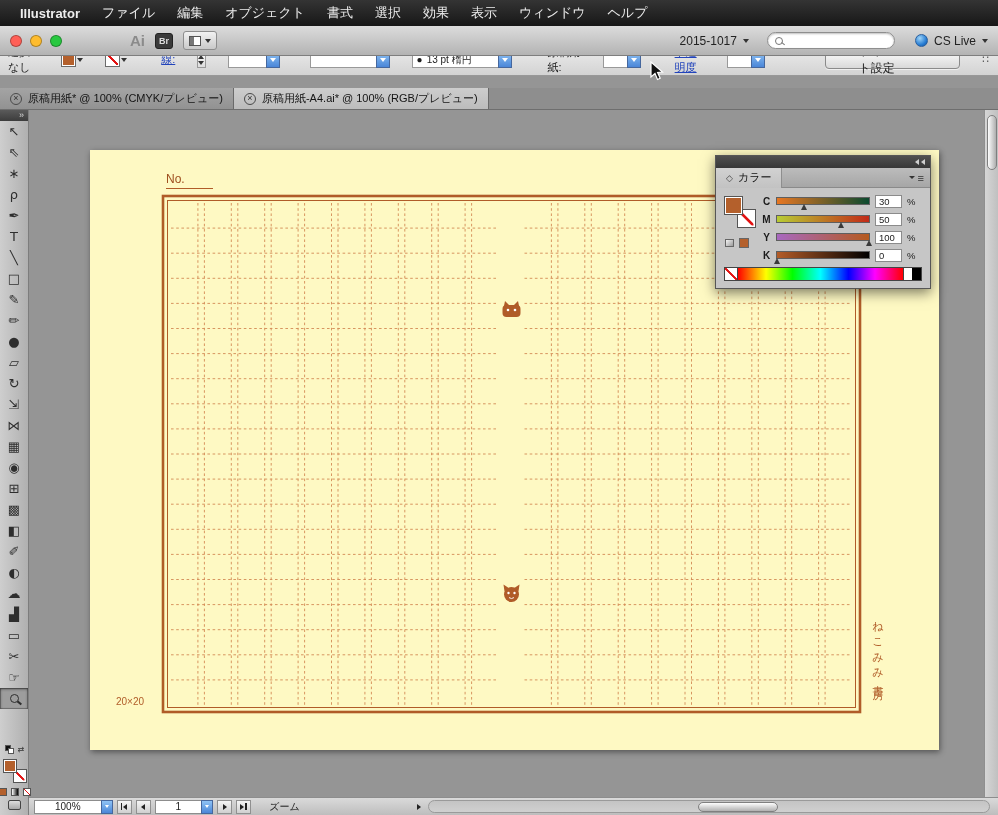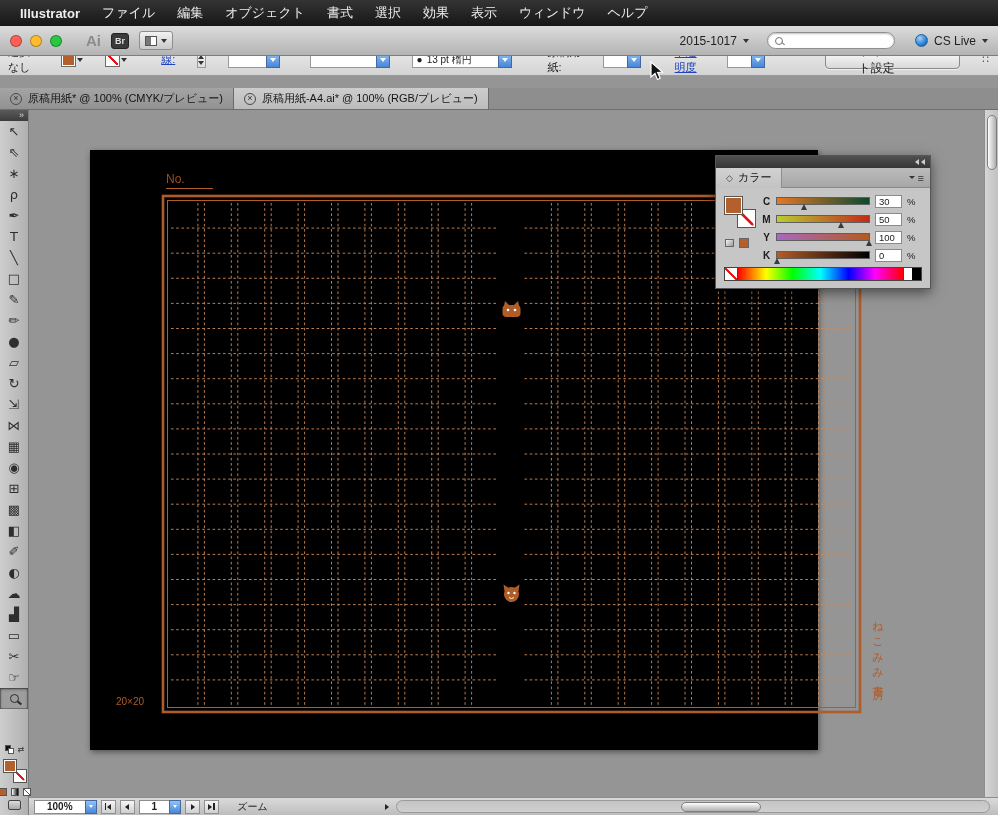--- a/index.html
+++ b/index.html
@@ -10,21 +10,21 @@
   .menubar{position:absolute;top:0;left:0;right:0;height:26px;background:linear-gradient(#343434,#171717);display:flex;align-items:center;padding-left:20px;color:#ededed;font-size:13px;z-index:60;}
   .menubar .app-name{font-weight:bold;margin-right:22px;}
   .mb-items{display:flex;gap:22px;align-items:center;justify-content:space-between;}
   .mb-item{cursor:default;}
 
   
   .appbar{position:absolute;top:26px;height:30px;left:0;right:0;background:linear-gradient(#dcdcdc,#b3b3b3);border-bottom:1px solid #7e7e7e;display:flex;align-items:center;padding:0 10px;gap:10px;z-index:55;}
   .traffic{display:flex;gap:8px;margin-right:14px;}
   .tl{width:12px;height:12px;border-radius:50%;border:1px solid rgba(0,0,0,.3);}
   .tl.red{background:#ff5f57}.tl.yellow{background:#febc2e}.tl.green{background:#28c840}
-  .ai-logo{color:#8b8b8b;font-weight:bold;font-size:15px;}
+  .ai-logo{color:#8b8b8b;font-weight:bold;font-size:15px;margin-left:44px;}
   .br-btn{background:#3a3a3a;color:#ddd;font-size:9px;font-weight:bold;padding:2px 3px;border-radius:3px;border:1px solid #222;}
   .arrange-btn{display:flex;align-items:center;gap:4px;background:linear-gradient(#f2f2f2,#c9c9c9);border:1px solid #8d8d8d;border-radius:3px;padding:2px 5px;height:19px;}
   .arrange-glyph{width:12px;height:10px;border:1px solid #555;background:linear-gradient(90deg,#777 45%,#fff 45%);}
   .spacer{flex:1;}
   .workspace{display:flex;align-items:center;gap:6px;color:#222;font-size:12px;margin-right:8px;}
   .searchbox{width:128px;height:17px;background:#fff;border:1px solid #8e8e8e;border-radius:9px;display:flex;align-items:center;padding:0 7px;gap:5px;box-shadow:inset 0 1px 2px rgba(0,0,0,.25);margin-right:10px;}
   .searchbox input{border:none;outline:none;flex:1;font-size:11px;background:transparent;min-width:0;}
   .mag-s{position:relative;width:8px;height:8px;border:1.4px solid #777;border-radius:50%;flex:none;}
   .mag-s::after{content:"";position:absolute;width:4px;height:1.4px;background:#777;right:-3.5px;bottom:-1px;transform:rotate(40deg);}
   .cslive{display:flex;align-items:center;gap:6px;font-size:12px;color:#222;}
@@ -73,21 +73,21 @@
   .fs-pair{position:relative;width:26px;height:26px;}
   .fs-stroke{position:absolute;right:1px;bottom:1px;width:14px;height:14px;border:1px solid #555;box-shadow:inset 0 0 0 1.5px #fff;}
   .fs-fill{position:absolute;left:1px;top:1px;width:14px;height:14px;background:var(--accent);border:1px solid #555;box-shadow:inset 0 0 0 1px #fff;}
   .mode-btn{width:8px;height:8px;border:1px solid #555;}
   .mode-color{background:var(--accent);}
   .mode-grad{background:linear-gradient(90deg,#fff,#000);}
   .screen-mode{width:13px;height:10px;border:1px solid #444;border-radius:2px;background:linear-gradient(#ddd,#a8a8a8);}
 
   
   .canvas{position:absolute;left:29px;top:110px;right:0;bottom:18px;background:#959595;overflow:hidden;}
-  .page{position:absolute;left:61px;top:40px;width:728px;height:600px;background:#000000;box-shadow:1px 2px 6px rgba(0,0,0,.45);}
+  .page{position:absolute;left:61px;top:40px;width:849px;height:600px;background:#fef9c3;box-shadow:1px 2px 6px rgba(0,0,0,.45);}
   .page svg.grid{position:absolute;left:0;top:0;}
   .no-label{position:absolute;left:76px;top:22px;color:#9e4e1e;font-size:12px;border-bottom:1px solid #b05c28;padding:0 28px 2px 0;}
   .grid-size-label{position:absolute;left:26px;top:546px;color:#b05c28;font-size:10px;}
   .publisher-label{position:absolute;left:780px;top:464px;writing-mode:vertical-rl;color:#b05c28;font-size:11px;letter-spacing:3px;}
 
   .vscroll{position:absolute;top:0;right:0;bottom:0;width:14px;background:linear-gradient(90deg,#d6d6d6,#c0c0c0);border-left:1px solid #8f8f8f;}
   .vthumb{position:absolute;top:5px;left:1.5px;width:10px;height:55px;border-radius:5px;background:linear-gradient(90deg,#fdfdfd,#aeaeae);border:1px solid #7f7f7f;}
 
   
   .color-panel{position:absolute;left:686px;top:45px;width:216px;background:#c6c6c6;border:1px solid #565656;box-shadow:0 4px 12px rgba(0,0,0,.5);z-index:40;}
@@ -113,21 +113,21 @@
   .ch-pct{font-size:9.5px;}
   .spectrum{position:absolute;left:8px;right:8px;bottom:7px;height:14px;display:flex;border:1px solid #444;}
   .sp-none{width:13px;border-right:1px solid #444;}
   .sp-bar{flex:1;background:linear-gradient(90deg,#f00,#ff0 17%,#0f0 33%,#0ff 50%,#00f 67%,#f0f 83%,#f00);}
   .sp-white{width:9px;background:#fff;border-left:1px solid #444;}
   .sp-black{width:9px;background:#000;}
 
   
   .statusbar{position:absolute;left:29px;right:0;bottom:0;height:18px;background:linear-gradient(#dadada,#bdbdbd);border-top:1px solid #8d8d8d;display:flex;align-items:center;padding:0 5px;gap:4px;font-size:10px;z-index:30;}
   .sb-combo{display:flex;height:14px;}
-  .sb-field{background:#fff;border:1px solid #8d8d8d;border-right:none;display:flex;align-items:center;padding:0 12px;font-size:10px;font-weight:bold;}
+  .sb-field{background:#fff;border:1px solid #8d8d8d;border-right:none;display:flex;align-items:center;padding:0 20px;font-size:10px;}
   .sb-btn{width:12px;background:linear-gradient(#8fc3f5,#4a86d8);border:1px solid #46679d;display:flex;align-items:center;justify-content:center;}
   .sb-btn .tri-d{border-left-width:2.5px;border-right-width:2.5px;border-top-width:3.5px;border-top-color:#fff;}
   .nav-btn{width:15px;height:14px;background:linear-gradient(#f6f6f6,#cfcfcf);border:1px solid #909090;display:flex;align-items:center;justify-content:center;gap:1px;}
   .nav-bar{width:1.5px;height:7px;background:#222;}
   .nav-btn .tri-l,.nav-btn .tri-r{border-top-width:3px;border-bottom-width:3px;border-left-width:4px;border-right-width:4px;}
   .status-box{width:152px;margin-left:14px;display:flex;align-items:center;justify-content:space-between;}
   .hscroll{flex:1;height:13px;margin:0 3px;background:linear-gradient(#c4c4c4,#d0d0d0);border:1px solid #9a9a9a;border-radius:7px;position:relative;}
   .hthumb{position:absolute;left:48%;top:0.5px;width:80px;height:10.5px;border-radius:6px;background:linear-gradient(#fdfdfd,#b0b0b0);border:1px solid #7f7f7f;}
 
   .cursor{position:absolute;left:650px;top:61px;z-index:200;}

